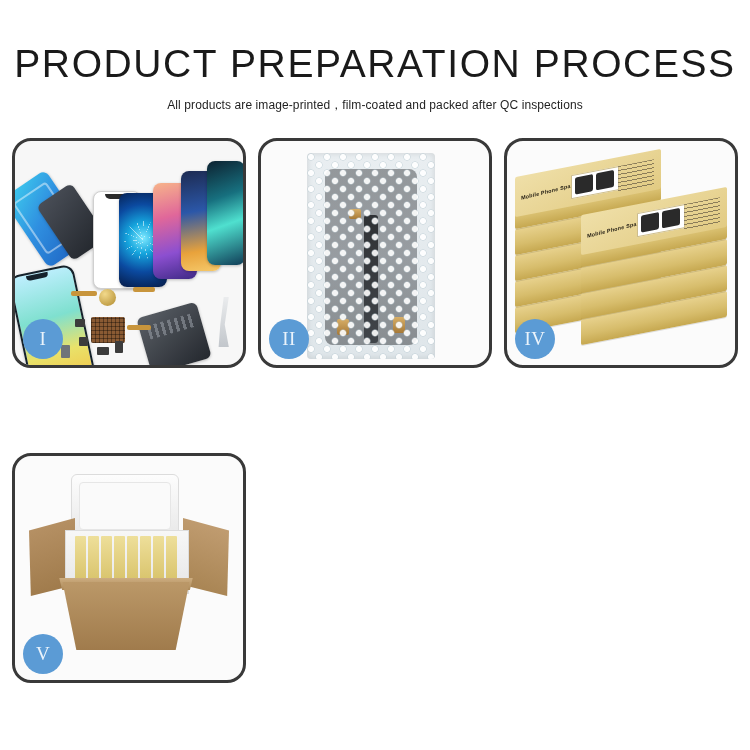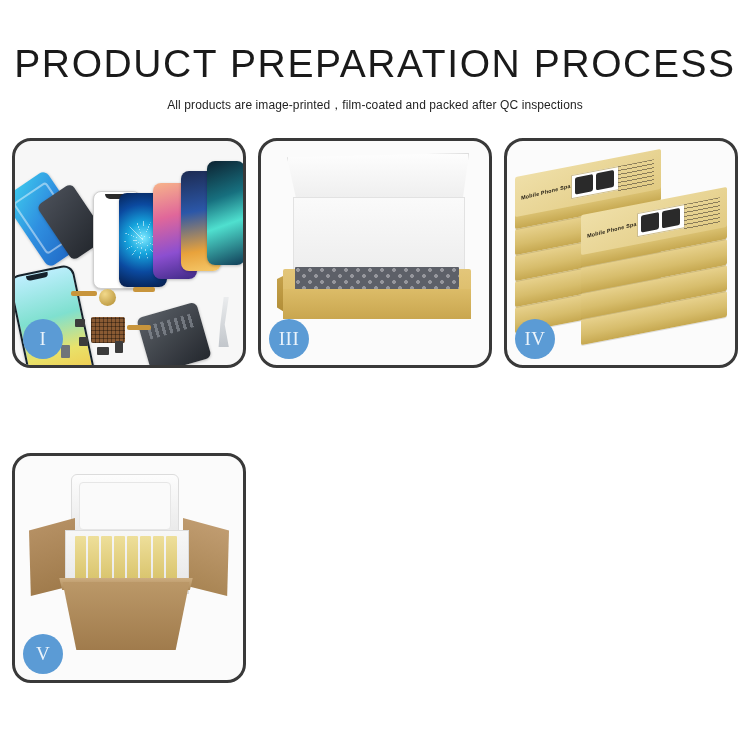--- a/index.html
+++ b/index.html
@@ -373,32 +373,34 @@
         <div class="small-sq" style="left:60px;top:178px;width:10px;height:8px;"></div>
         <div class="small-sq" style="left:64px;top:196px;width:9px;height:9px;"></div>
         <div class="small-sq" style="left:82px;top:206px;width:12px;height:8px;"></div>
         <div class="small-sq" style="left:100px;top:200px;width:8px;height:12px;"></div>
         <div class="small-sq" style="left:46px;top:204px;width:9px;height:13px;background:#6f7479;"></div>
         <div class="tweezer"></div>
       </div>
       <div class="badge">I</div>
     </div>
 
-
-    <div class="panel p3">
+    <div class="panel p2">
       <div class="panel-inner">
-        <div class="box3-lid"></div>
-        <div class="box3-foam"></div>
-        <div class="box3-side"></div>
-        <div class="box3-body"></div>
-        <div class="box3-bubbles"></div>
-        <div class="box3-front"></div>
+        <div class="bubble-bag">
+          <div class="inner-screen"></div>
+          <div class="cable-strip"></div>
+          <div class="gold-tab" style="left:30px;top:166px;"></div>
+          <div class="gold-tab" style="right:30px;top:164px;"></div>
+          <div class="gold-tab" style="left:42px;top:56px;height:10px;"></div>
+          <div class="bubbles"></div>
+        </div>
       </div>
-      <div class="badge">III</div>
+      <div class="badge">II</div>
     </div>
+
 
     <div class="panel p4">
       <div class="panel-inner">
         <div class="stack">
           <div class="sbox" style="left:2px;top:130px;"></div>
           <div class="sbox" style="left:2px;top:104px;"></div>
           <div class="sbox" style="left:2px;top:78px;"></div>
           <div class="sbox" style="left:2px;top:52px;"></div>
           <div class="sbox" style="left:2px;top:26px;"></div>
           <div class="sbox" style="left:68px;top:142px;"></div>

